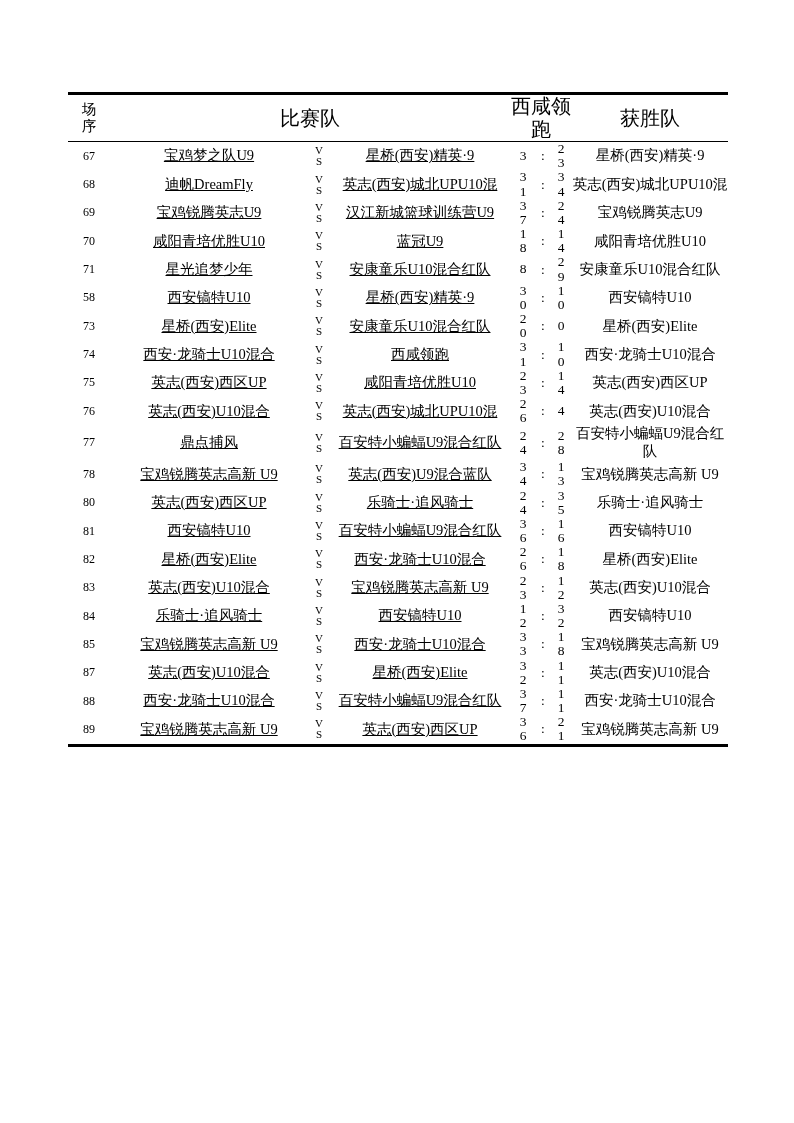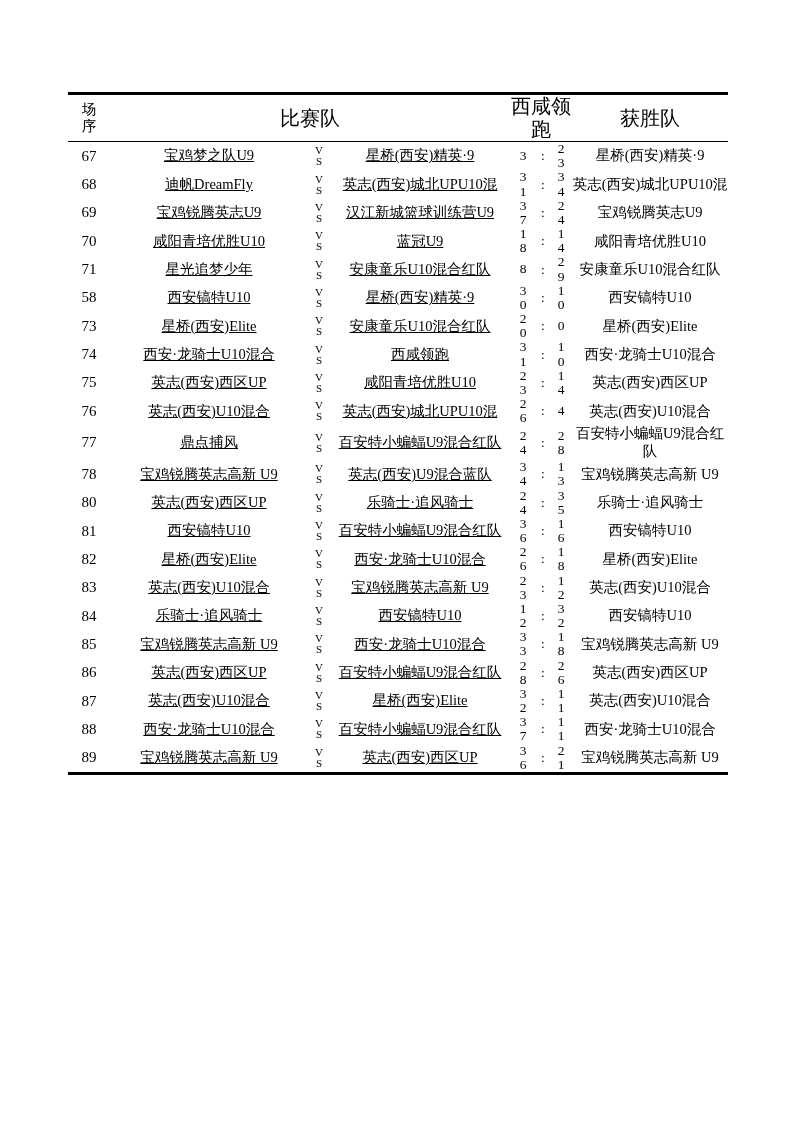--- a/index.html
+++ b/index.html
@@ -63,21 +63,21 @@
   .hdr-no {
     text-align: center;
     font-size: 14.5px;
     line-height: 1.15;
     padding: 6px 0 6px 0;
   }
   .hdr-no span { display: block; }
 
   .cell-no {
     text-align: center;
-    font-size: 15px;
+    font-size: 12px;
     padding: 5px 0;
   }
   .cell-team {
     text-align: center;
     font-size: 14.5px;
     padding: 5px 2px;
     line-height: 1.2;
     text-decoration: underline;
   }
   .cell-vs {
@@ -465,39 +465,20 @@
               <span>3</span>
             </td>
             <td class="cell-colon">:</td>
             <td class="cell-score">
               <span>1</span>
               <span>8</span>
             </td>
             <td class="cell-win">宝鸡锐腾英志高新 U9</td>
           </tr>
           <tr>
-            <td class="cell-no">86</td>
-            <td class="cell-team">英志(西安)西区UP</td>
-            <td class="cell-vs">
-              <span>V</span>
-              <span>S</span>
-            </td>
-            <td class="cell-team">百安特小蝙蝠U9混合红队</td>
-            <td class="cell-score">
-              <span>2</span>
-              <span>8</span>
-            </td>
-            <td class="cell-colon">:</td>
-            <td class="cell-score">
-              <span>2</span>
-              <span>6</span>
-            </td>
-            <td class="cell-win">英志(西安)西区UP</td>
-          </tr>
-          <tr>
             <td class="cell-no">87</td>
             <td class="cell-team">英志(西安)U10混合</td>
             <td class="cell-vs">
               <span>V</span>
               <span>S</span>
             </td>
             <td class="cell-team">星桥(西安)Elite</td>
             <td class="cell-score">
               <span>3</span>
               <span>2</span>

